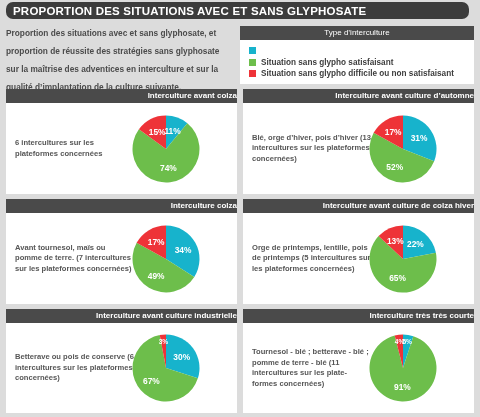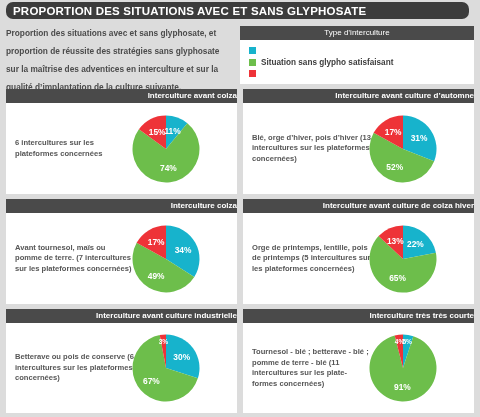--- a/index.html
+++ b/index.html
@@ -168,20 +168,21 @@
   <div class="legend-body">
     <div class="legend-row">
       <span class="legend-swatch" style="background: rgb(23, 179, 204);"></span>
     </div>
     <div class="legend-row">
       <span class="legend-swatch" style="background: rgb(109, 190, 75);"></span>
       <span class="legend-label">Situation sans glypho satisfaisant</span>
     </div>
     <div class="legend-row">
       <span class="legend-swatch" style="background: rgb(238, 51, 56);"></span>
+      <span class="legend-label">Situation sans glypho difficile ou non satisfaisant</span>
     </div>
   </div>
 </div>
 
 <div class="panels">
 
   <div class="panel">
     <div class="panel-header">Interculture avant colza</div>
     <div class="panel-body">
       <div class="panel-caption">6 intercultures sur les plateformes concernées</div>

